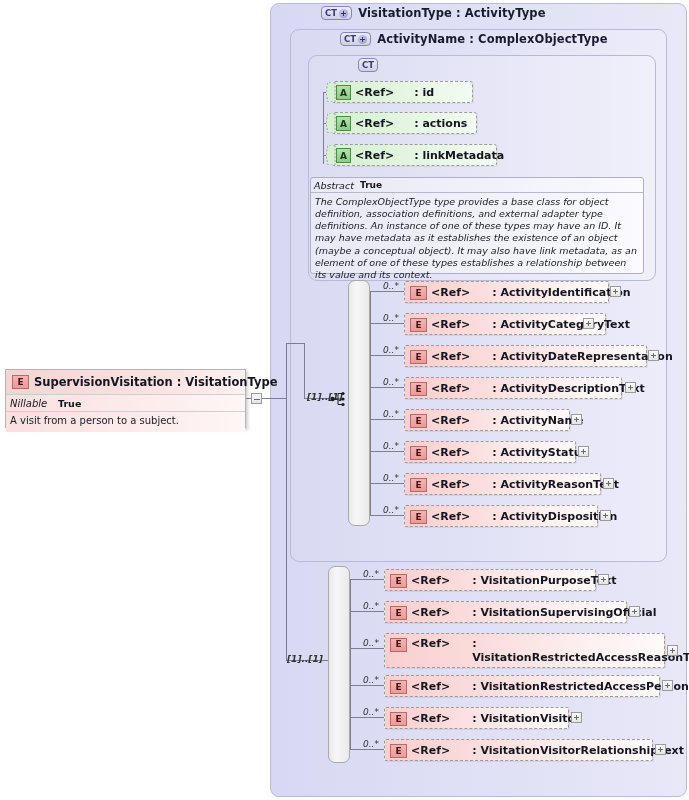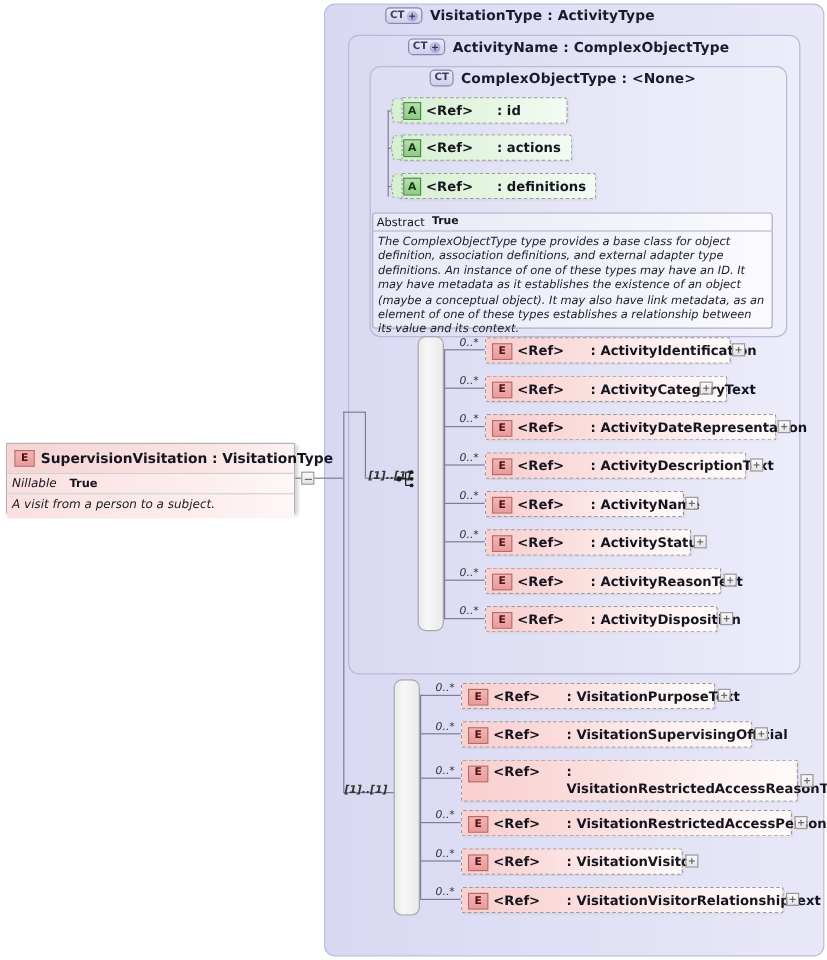--- a/index.html
+++ b/index.html
@@ -178,38 +178,38 @@
     border-top:1px solid #cfcfcf;
     background: linear-gradient(to right,#fae0e0,#fdeeee 70%,#fef7f7);
     font-size:10px; color:#15151f;
     padding-left:4px;
   }
   .rootcard .rc-prop .k { font-style:italic; width:48px; }
   .rootcard .rc-prop .v { font-weight:bold; font-size:9.5px; }
   .rootcard .rc-doc {
     border-top:1px solid #cfcfcf;
     background: linear-gradient(to right,#fae0e0,#fdeeee 70%,#fef7f7);
-    font-size:10px; font-style:italic; color:#1b1b24;
+    font-size:10px; color:#1b1b24;
     padding:3px 4px 4px 4px;
     line-height:1.25;
   }
 
   
   .docpanel {
     position:absolute;
     border:1px solid #b0b0c4;
     background: linear-gradient(to right,#e9e9f7,#f2f2fb 60%,#fafaff);
     border-radius:3px;
   }
   .docpanel .dp-row {
     height:15px; display:flex; align-items:center;
     border-bottom:1px solid #b8b8cc;
     font-size:9.5px; color:#15151f; padding-left:3px;
   }
-  .docpanel .dp-row .k { width:46px; }
+  .docpanel .dp-row .k { font-style:italic; width:46px; }
   .docpanel .dp-row .v { font-weight:bold; font-size:9px; }
   .docpanel .dp-text {
     font-size:9.5px; font-style:italic; color:#1b1b24;
     padding:3px 5px 4px 4px;
     line-height:1.28;
   }
 
   
   .footdoc {
     position:absolute;
@@ -243,21 +243,20 @@
       <span>CT</span>
         <span class="plusdot"></span>
     </span>
     <span>ActivityName : ComplexObjectType</span>
   </div>
 
   <div class="typehdr" style="left:314px; top:58px;">
     <span class="badge-ct">
       <span>CT</span>
     </span>
-    <span>ComplexObjectType : &lt;None&gt;</span>
   </div>
 
   <div class="vline" style="left:323px; top:92px; height:72px;"></div>
   <div class="hline" style="left:323px; top:92px; width:9px;"></div>
   <div class="hline" style="left:323px; top:123px; width:9px;"></div>
   <div class="hline" style="left:323px; top:155px; width:9px;"></div>
 
   <div class="attrow" style="left:332px; top:81px; width:141px;">
     <svg class="a-lead" viewBox="0 0 10 22" preserveAspectRatio="none">
       <path d="M9,0 L2,0 L0,11 L2,22 L9,22 Z" fill="#d7f0d2" stroke="#9b9b9b" stroke-width="1" stroke-dasharray="2,2"></path>
@@ -275,21 +274,21 @@
     <span class="nm-ref">&lt;Ref&gt;</span>
     <span>: actions</span>
   </div>
 
   <div class="attrow" style="left:332px; top:144px; width:165px;">
     <svg class="a-lead" viewBox="0 0 10 22" preserveAspectRatio="none">
       <path d="M9,0 L2,0 L0,11 L2,22 L9,22 Z" fill="#d7f0d2" stroke="#9b9b9b" stroke-width="1" stroke-dasharray="2,2"></path>
     </svg>
     <span class="abadge">A</span>
     <span class="nm-ref">&lt;Ref&gt;</span>
-    <span>: definitions</span>
+    <span>: linkMetadata</span>
   </div>
 
   <div class="docpanel" style="left:310px; top:177px; width:334px; height:97px;">
     <div class="dp-row">
       <span class="k">Abstract</span>
       <span class="v">True</span>
     </div>
     <div class="dp-text">The ComplexObjectType type provides a base class for object definition, association definitions, and external adapter type definitions. An instance of one of these types may have an ID. It may have metadata as it establishes the existence of an object (maybe a conceptual object). It may also have link metadata, as an element of one of these types establishes a relationship between its value and its context.</div>
   </div>
 

